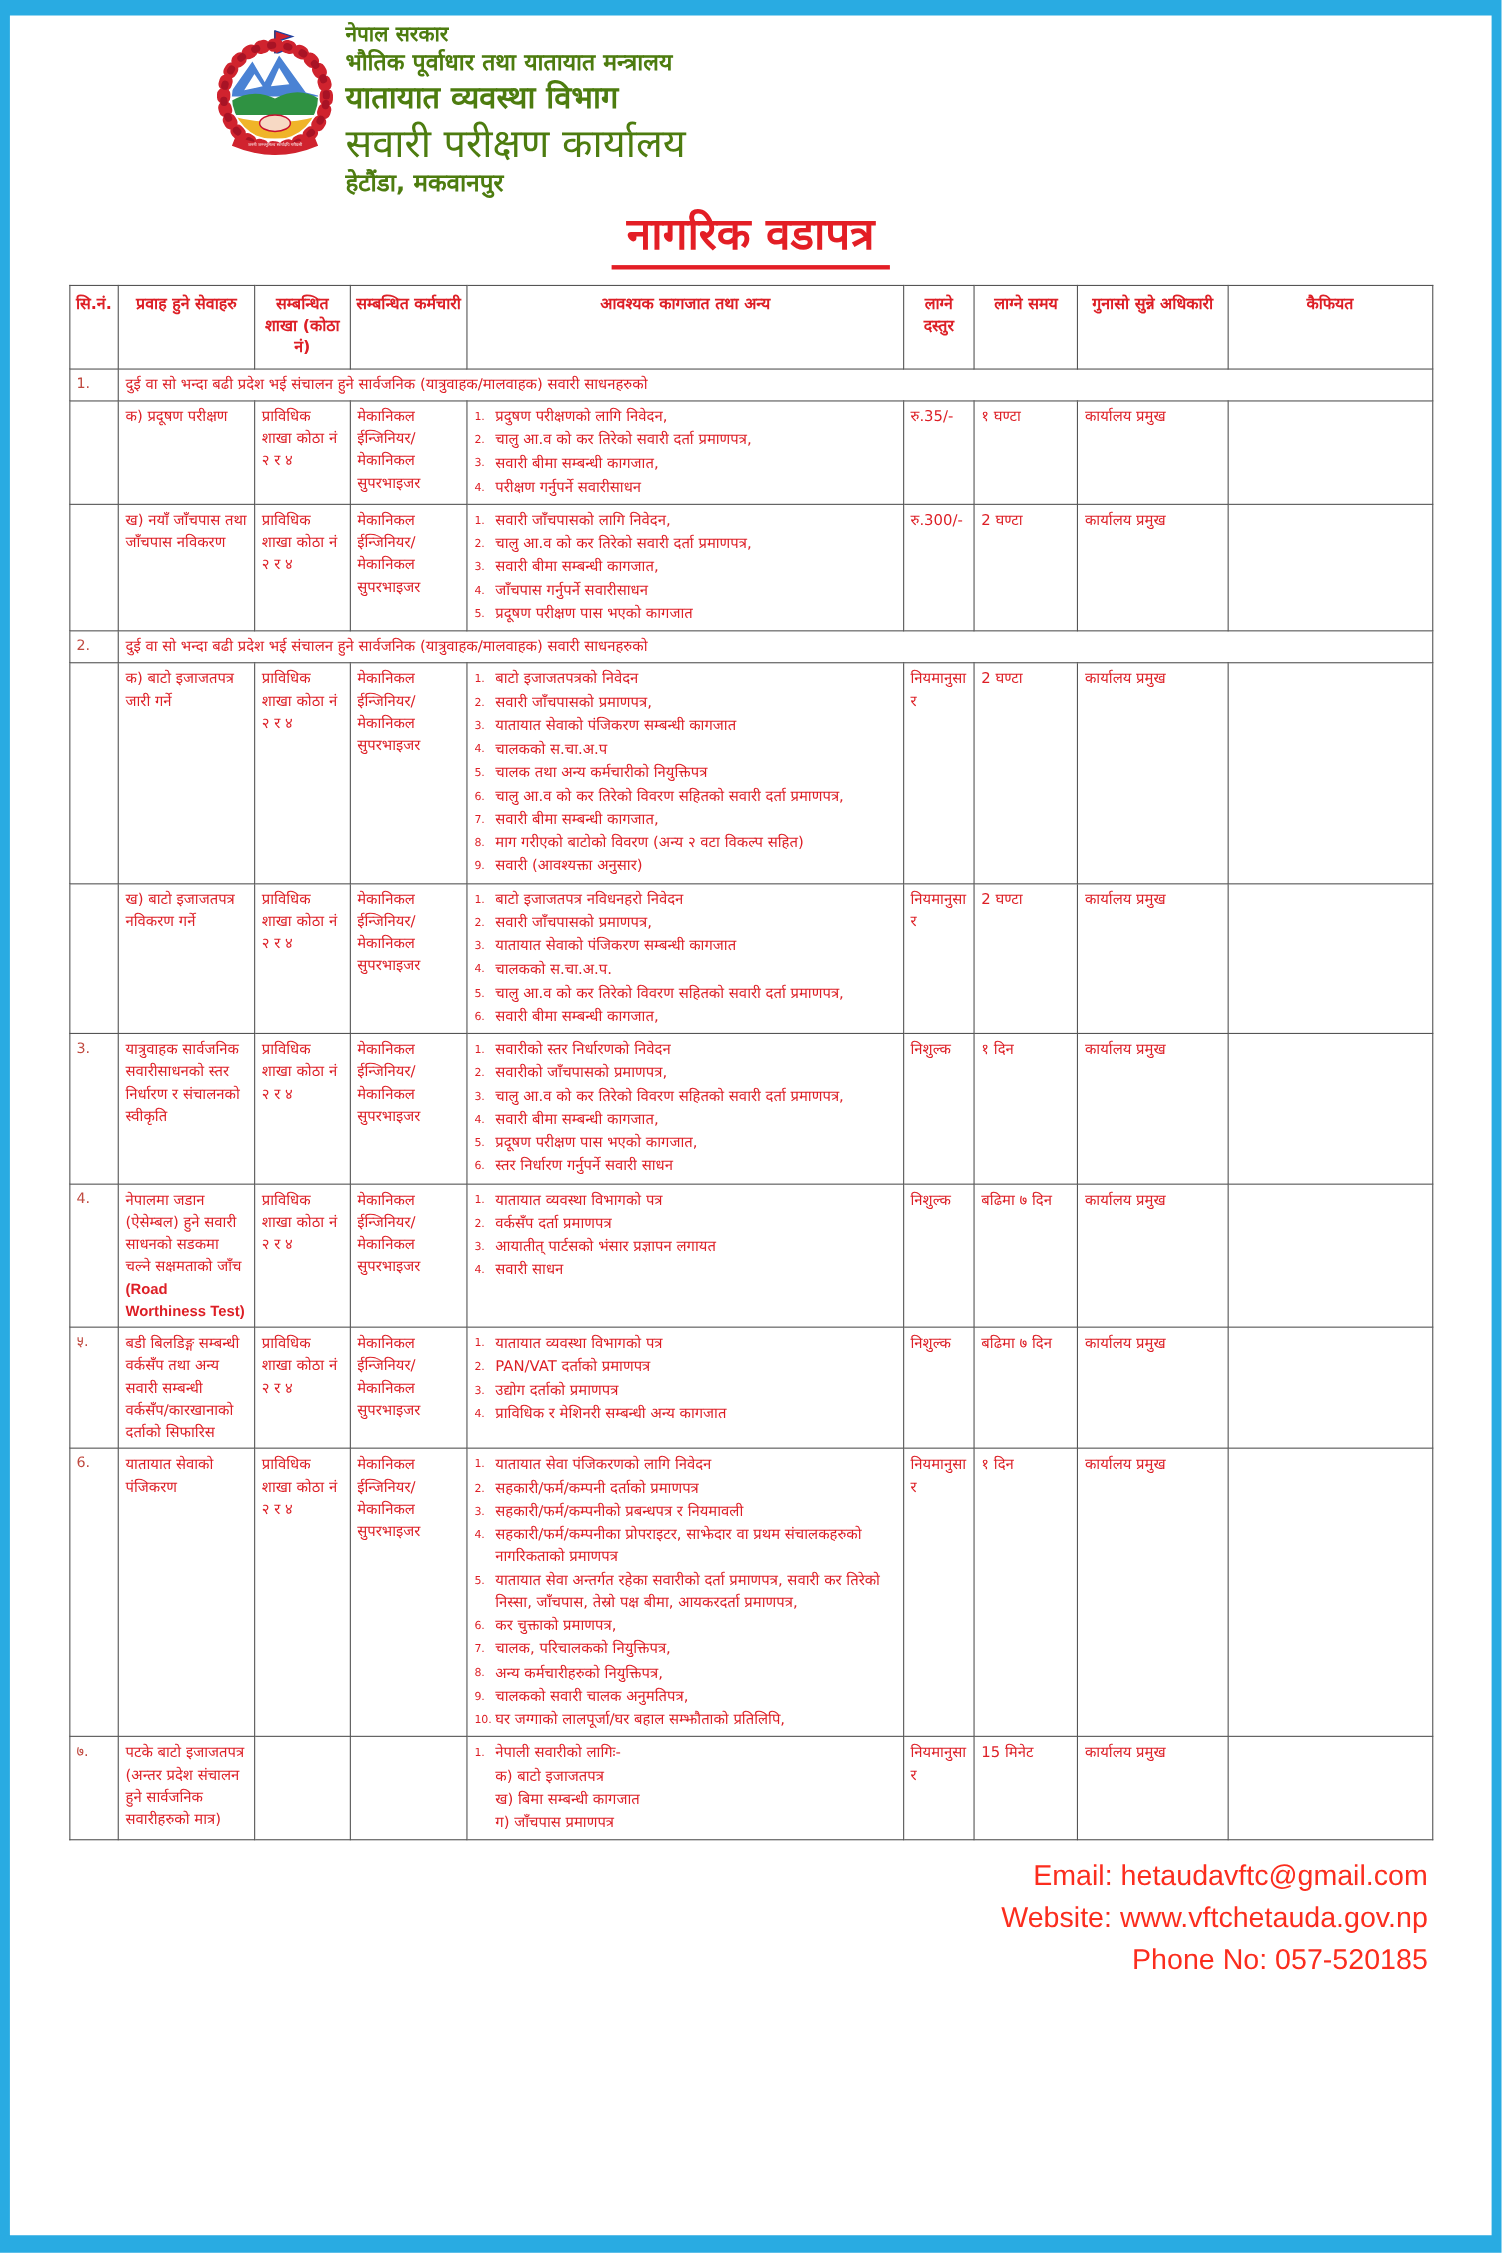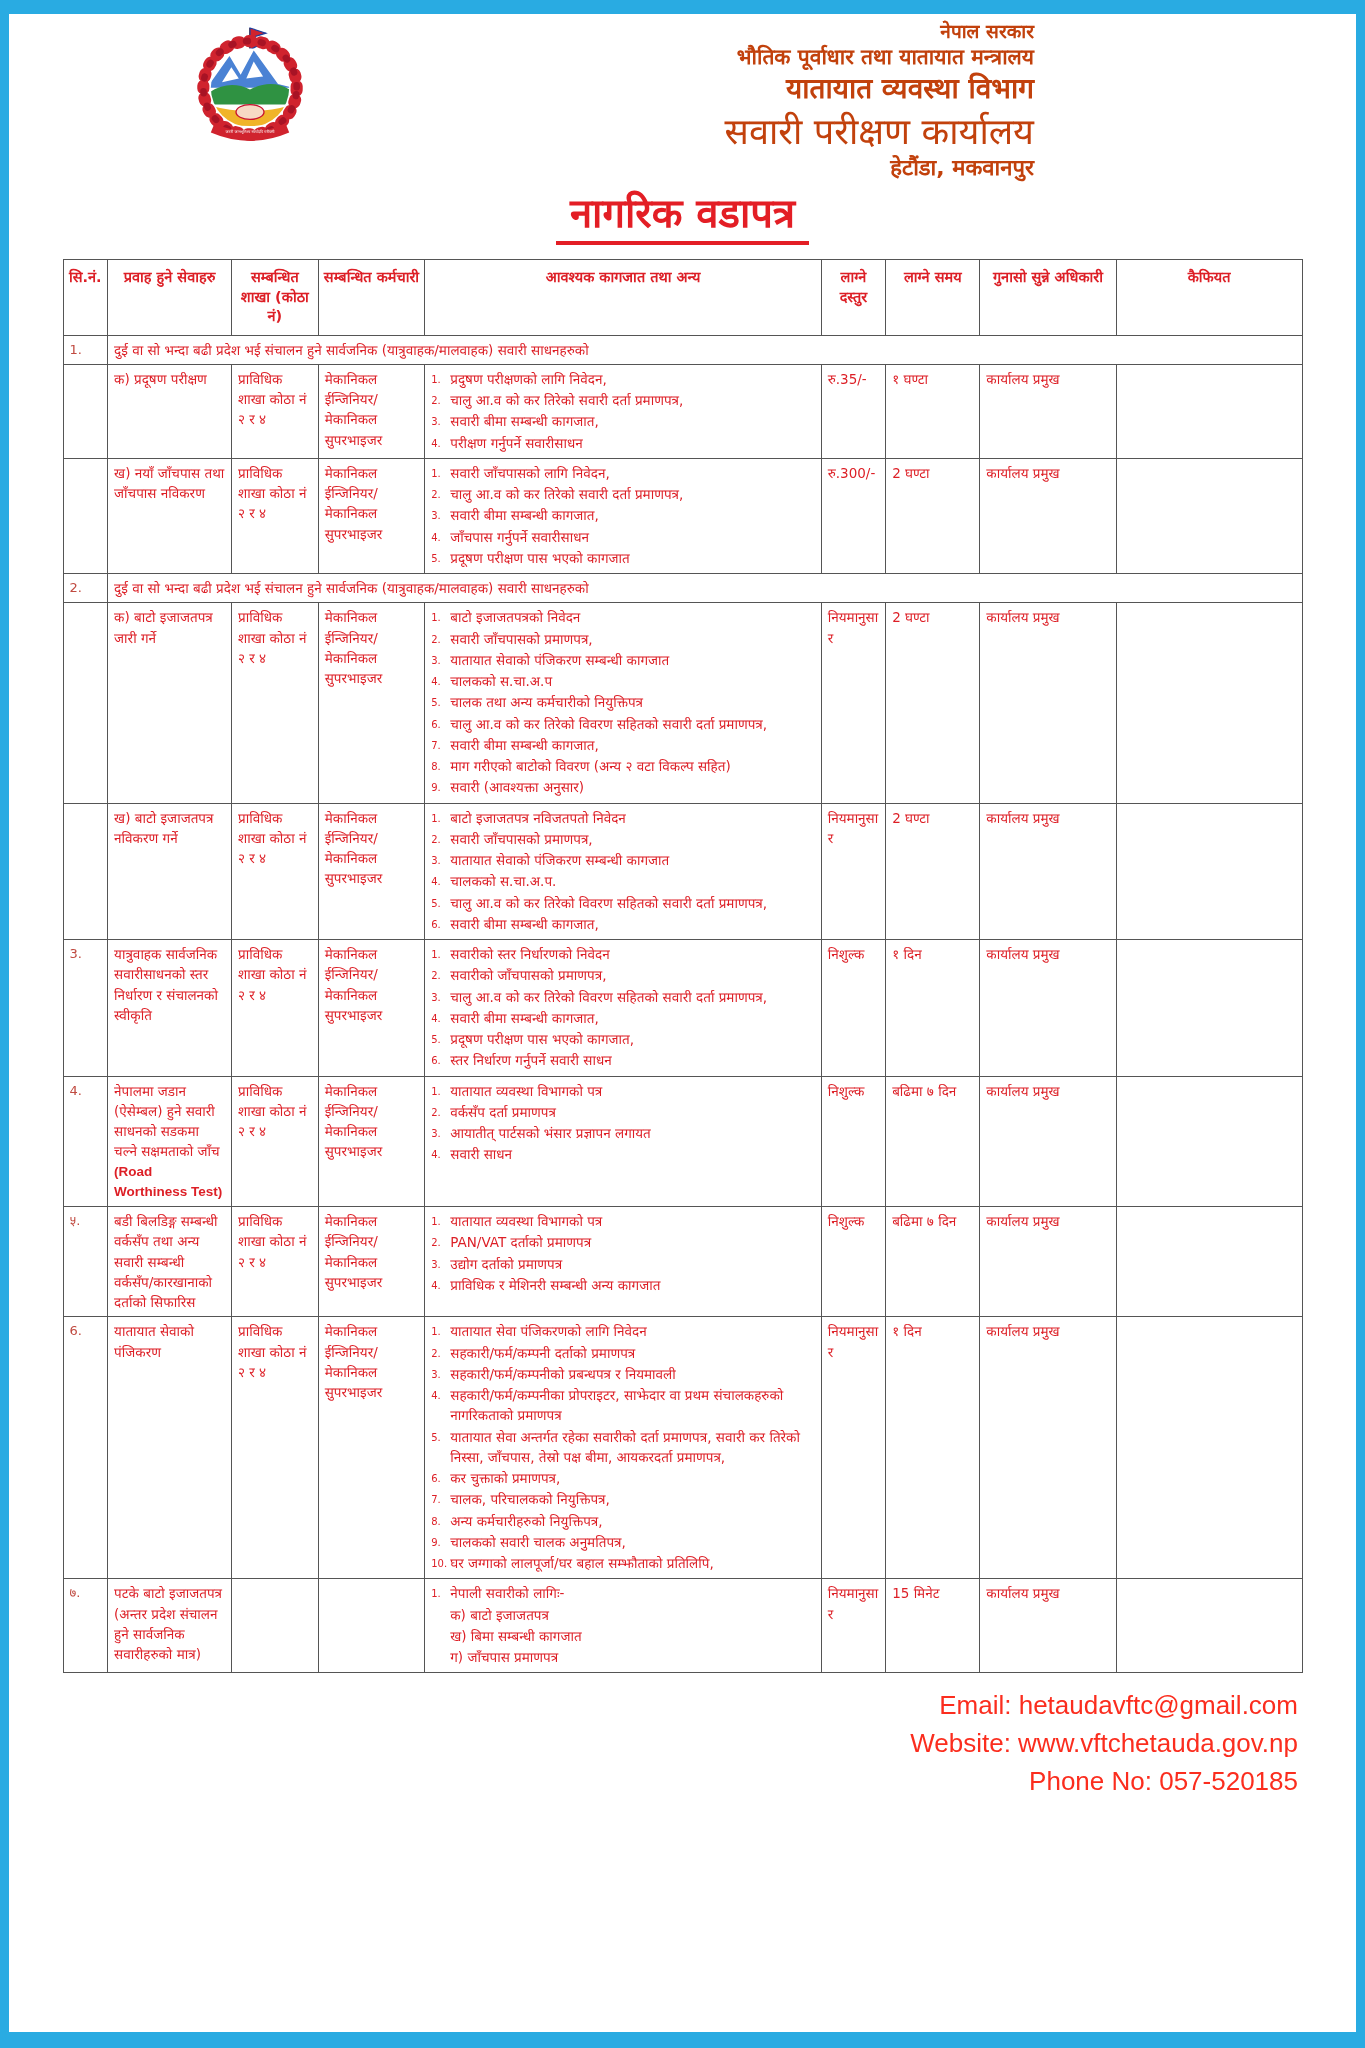--- a/index.html
+++ b/index.html
@@ -10,21 +10,21 @@
     background:#ffffff;
     border:9px solid #29abe2;
     border-top-width:14px;
     border-bottom-width:16px;
     font-family:"DejaVu Sans","Liberation Sans",sans-serif;
     position:relative;
   }
   
   .doc-header{display:flex;align-items:flex-start;margin:6px 0 0 185px;}
   .emblem-wrap{flex:0 0 120px;padding-top:4px;}
-  .header-text{width:720px;text-align:right;color:#c2410c;}
+  .header-text{width:720px;text-align:left;color:#4d7c0f;}
   .h-gov{font-size:19px;font-weight:bold;line-height:1.25;}
   .h-ministry{font-size:21px;font-weight:bold;line-height:1.3;}
   .h-dept{font-size:28px;font-weight:bold;line-height:1.3;}
   .h-office{font-size:36px;font-weight:normal;line-height:1.25;margin-top:2px;}
   .h-loc{font-size:22px;font-weight:bold;line-height:1.3;}
   .charter-title-row{text-align:center;margin:8px 0 14px 0;}
   .charter-title{
     display:inline-block;color:#e31e25;font-size:40px;font-weight:bold;
     border-bottom:4px solid #e31e25;padding:0 14px 6px 14px;line-height:1.1;
   }
@@ -249,21 +249,21 @@
       <tr>
         <td class="sn-cell"></td>
         <td class="cell-service">
           <div>ख) बाटो इजाजतपत्र नविकरण गर्ने</div>
         </td>
         <td>प्राविधिक शाखा कोठा नं २ र ४</td>
         <td>मेकानिकल ईन्जिनियर/ मेकानिकल सुपरभाइजर</td>
         <td>
           <div class="doc-item">
             <span class="doc-num">1.</span>
-            <span class="doc-text">बाटो इजाजतपत्र नविजतपतो निवेदन</span>
+            <span class="doc-text">बाटो इजाजतपत्र नविधनहरो निवेदन</span>
           </div>
           <div class="doc-item">
             <span class="doc-num">2.</span>
             <span class="doc-text">सवारी जाँचपासको प्रमाणपत्र,</span>
           </div>
           <div class="doc-item">
             <span class="doc-num">3.</span>
             <span class="doc-text">यातायात सेवाको पंजिकरण सम्बन्धी कागजात</span>
           </div>
           <div class="doc-item">

